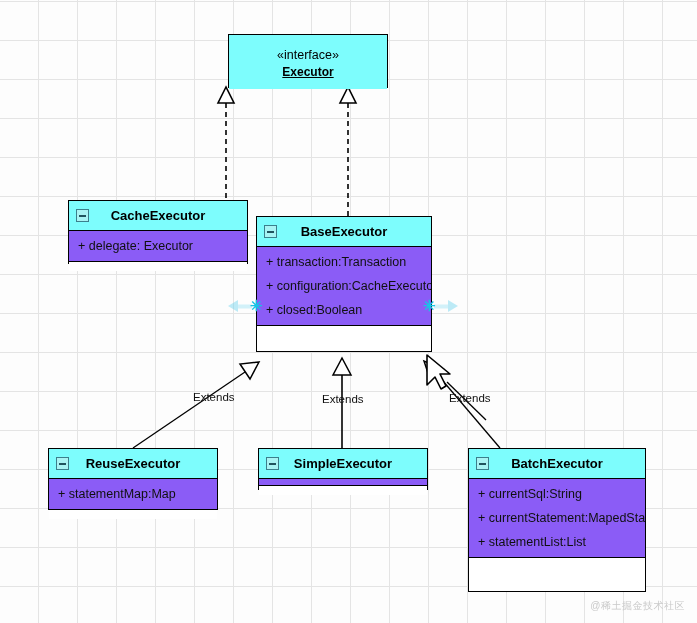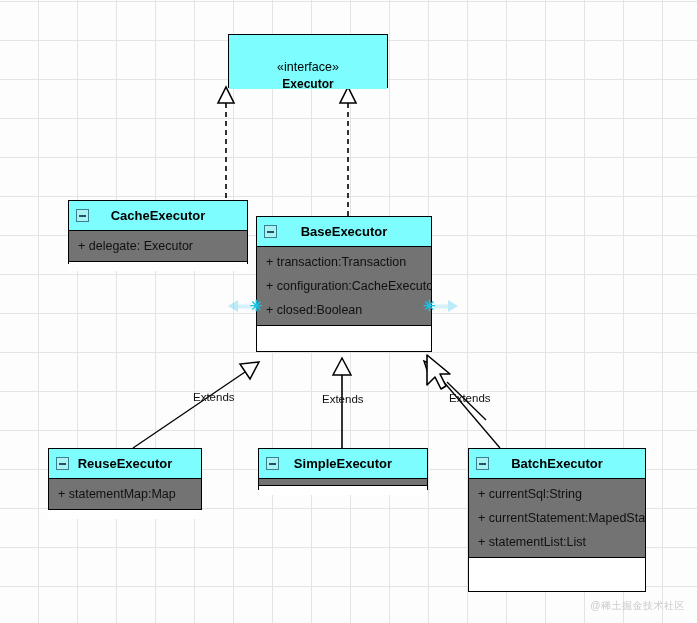--- a/index.html
+++ b/index.html
@@ -49,21 +49,21 @@
     font-weight: bold;
     font-size: 13px;
     color: #000000;
     position: relative;
     white-space: nowrap;
     overflow: hidden;
   }
   .uml-header.iface {
     height: 54px;
     line-height: normal;
-    padding-top: 24px;
+    padding-top: 12px;
     border-bottom: none;
   }
   .iface-stereotype {
     display: block;
     font-weight: normal;
     font-size: 12.5px;
     line-height: 16px;
   }
   .iface-name {
     display: block;
@@ -88,21 +88,21 @@
     left: 2px;
     top: 5px;
     width: 7px;
     height: 1.6px;
     background: #20545e;
   }
   .uml-attrs {
     box-sizing: border-box;
     border-bottom: 1.6px solid #000000;
     padding: 3px 0 3px 0;
-    background: #737373;
+    background: #8b5cf6;
   }
   .uml-attrs.empty {
     height: 7px;
     padding: 0;
   }
   .attr-row {
     height: 24px;
     line-height: 24px;
     padding-left: 9px;
     white-space: nowrap;
@@ -220,21 +220,21 @@
     <div class="uml-methods"></div>
   </div>
 
   <span class="sel-handle" style="left:250px; top:301px;">✳</span>
   <span class="sel-handle" style="left:423px; top:301px;">✳</span>
 
   <div class="edge-label" style="left:193px; top:391px;">Extends</div>
   <div class="edge-label" style="left:322px; top:393px;">Extends</div>
   <div class="edge-label" style="left:449px; top:392px;">Extends</div>
 
-  <div class="uml-box" style="left:48px; top:448px; width:154px; height:62px;">
+  <div class="uml-box" style="left:48px; top:448px; width:170px; height:62px;">
     <div class="uml-header">
       <span class="class-icon"></span>
       <span>ReuseExecutor</span>
     </div>
     <div class="uml-attrs">
       <div class="attr-row">+ statementMap:Map</div>
     </div>
     <div class="uml-methods"></div>
   </div>
 

